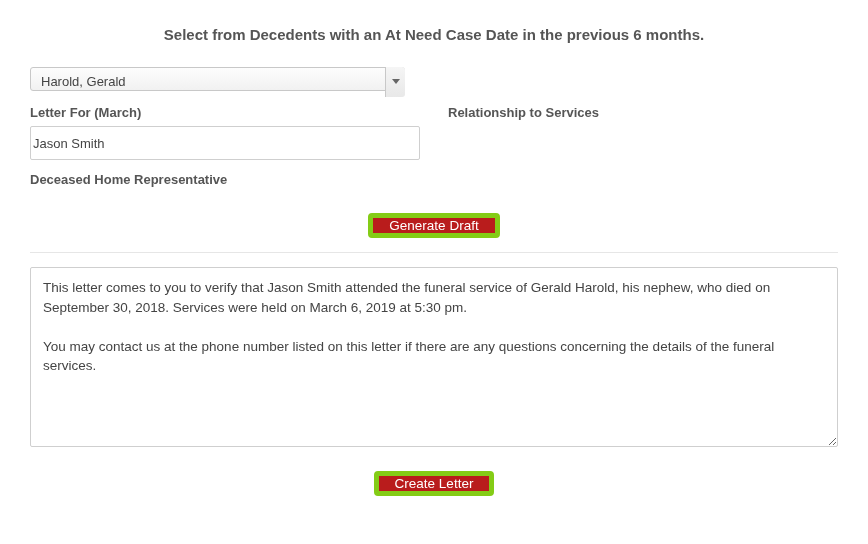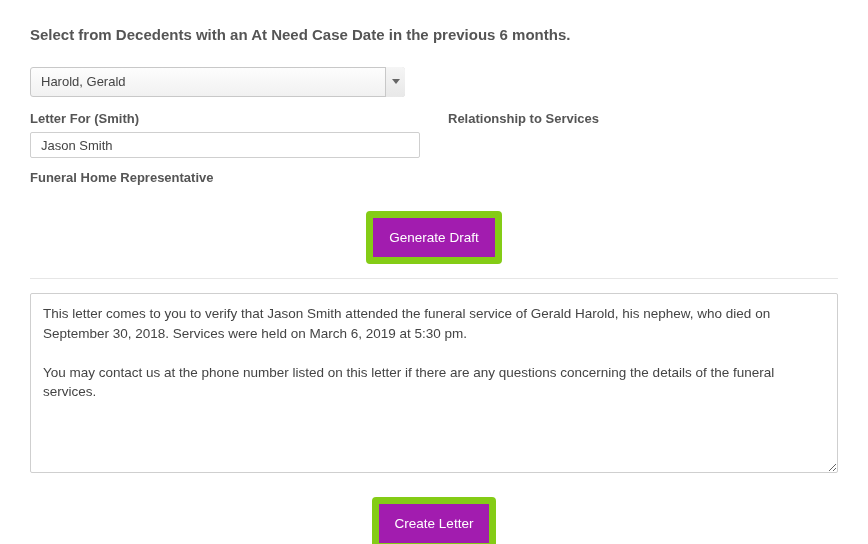--- a/index.html
+++ b/index.html
@@ -5,34 +5,35 @@
     * { box-sizing: border-box; margin: 0; padding: 0; }
     body {
       font-family: "Segoe UI", Arial, sans-serif;
       background: #ffffff;
       color: #333;
       width: 868px;
       height: 544px;
       padding: 0 30px;
     }
     .heading {
+      text-align: center;
       font-size: 15px;
       font-weight: 600;
       color: #555;
       margin-top: 26px;
       margin-bottom: 24px;
     }
     .select-wrap {
       width: 375px;
       position: relative;
       margin-bottom: 14px;
     }
     .select-field {
       width: 100%;
-      height: 30px;
+      height: 24px;
       border: 1px solid #c8c8c8;
       border-radius: 3px;
       background: linear-gradient(#fdfdfd, #f1f1f1);
       font-size: 13px;
       color: #444;
       padding-left: 10px;
       padding-right: 28px;
       line-height: 28px;
       cursor: pointer;
       position: relative;
@@ -59,43 +60,43 @@
     .form-col { flex: 1; }
     .field-label {
       font-size: 13px;
       font-weight: 600;
       color: #555;
       display: block;
       margin-bottom: 6px;
     }
     .text-input {
       width: 100%;
-      height: 26px;
+      height: 34px;
       border: 1px solid #cfcfcf;
       border-radius: 2px;
-      padding: 0 10px;
+      padding: 0 2px;
       font-size: 13px;
       color: #444;
       font-family: inherit;
       background: #fff;
     }
     .rep-col { width: 590px; }
     .btn-row {
       text-align: center;
       margin-top: 20px;
       margin-bottom: 14px;
     }
     .btn {
       display: inline-block;
-      background: #a21caf;
+      background: #b91c1c;
       color: #fff;
-      border: 7px solid #84cc16;
+      border: 5px solid #84cc16;
       border-radius: 4px;
       font-size: 13.5px;
-      padding: 12px 16px;
+      padding: 0 16px;
       cursor: pointer;
       font-family: inherit;
     }
     hr.divider {
       border: none;
       border-top: 1px solid #e6e6e6;
       margin-bottom: 14px;
     }
     .letter-area {
       width: 100%;
@@ -126,31 +127,31 @@
   <div class="select-field">Harold, Gerald</div>
   <div class="select-caret">
     <svg width="8" height="6" viewBox="0 0 8 6">
         <path d="M0 0 L8 0 L4 5 Z" fill="#666"></path>
       </svg>
   </div>
 </div>
 
 <div class="form-row">
   <div class="form-col">
-    <label class="field-label">Letter For (Smith)</label>
+    <label class="field-label">Letter For (March)</label>
     <input type="text" class="text-input" value="Jason Smith" style="">
   </div>
   <div class="form-col">
     <label class="field-label">Relationship to Services</label>
   </div>
 </div>
 
 <div class="form-row">
   <div class="rep-col">
-    <label class="field-label">Funeral Home Representative</label>
+    <label class="field-label">Deceased Home Representative</label>
   </div>
 </div>
 
 <div class="btn-row">
   <button class="btn">Generate Draft</button>
 </div>
 
 <hr class="divider">
 
 <textarea class="letter-area" style="">This letter comes to you to verify that Jason Smith attended the funeral service of Gerald Harold, his nephew, who died on September 30, 2018. Services were held on March 6, 2019 at 5:30 pm.

